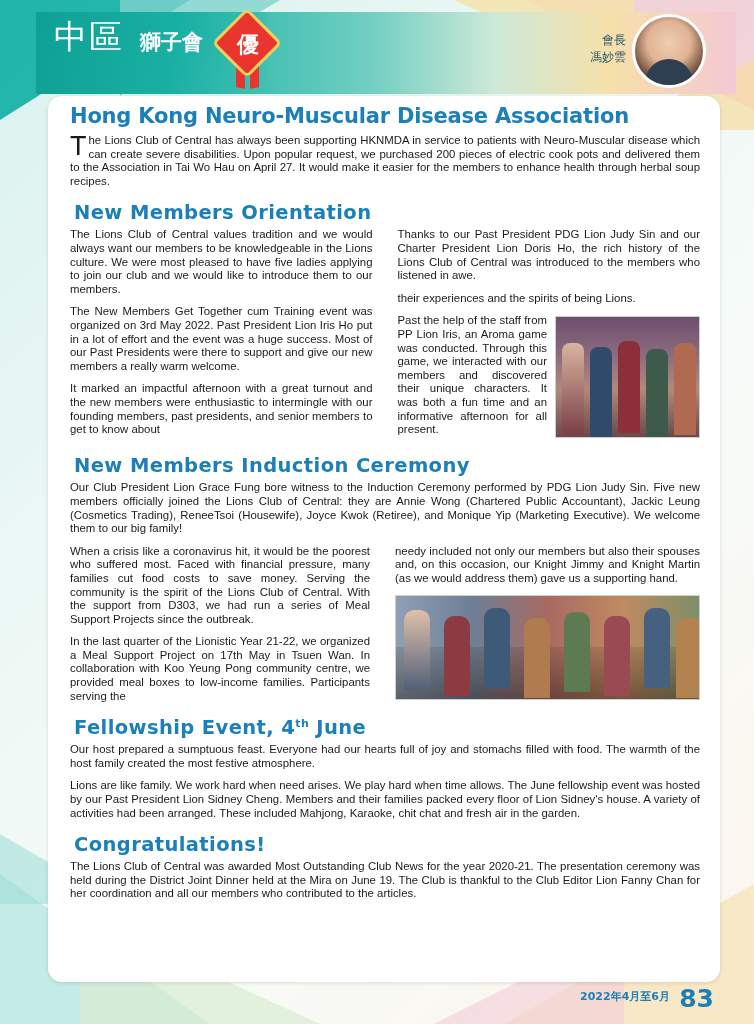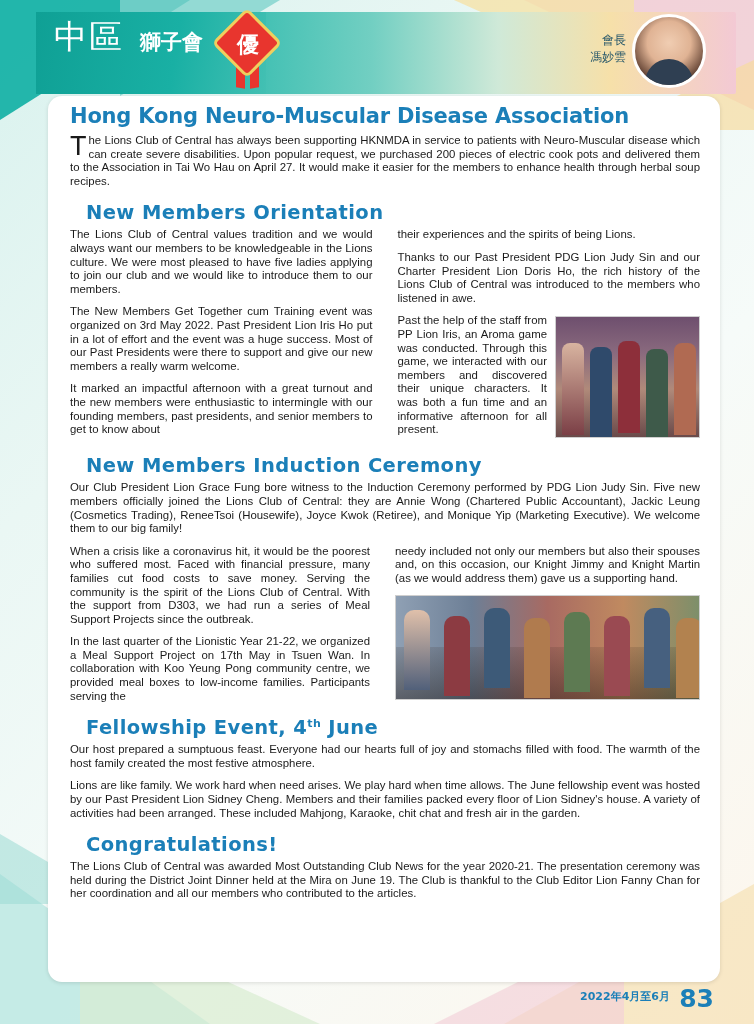--- a/index.html
+++ b/index.html
@@ -163,21 +163,21 @@
 
   h1.title {
     margin: 0 0 6px 0;
     color: #1b7fb8;
     font-size: 21px;
     letter-spacing: -0.2px;
     font-family: "DejaVu Sans", sans-serif;
     font-weight: bold;
   }
   h2.sect {
-    margin: 13px 0 4px 16px;
+    margin: 13px 0 4px 4px;
     color: #1b7fb8;
     font-size: 19.5px;
     letter-spacing: 0.4px;
     font-family: "DejaVu Sans", sans-serif;
     font-weight: bold;
   }
   h2.sect sup { font-size: 11px; }
 
   p.body {
     margin: 0 0 9px 0;
@@ -306,22 +306,22 @@
       <p class="body dropcap">The Lions Club of Central has always been supporting HKNMDA in service to patients with Neuro-Muscular disease which can create severe disabilities. Upon popular request, we purchased 200 pieces of electric cook pots and delivered them to the Association in Tai Wo Hau on April 27.  It would make it easier for the members to enhance health through herbal soup recipes.</p>
 
       <h2 class="sect">New Members Orientation</h2>
       <div class="cols2">
         <div class="col">
           <p class="body">The Lions Club of Central values tradition and we would always want our members to be knowledgeable in the Lions culture. We were most pleased to have five ladies applying to join our club and we would like to introduce them to our members.</p>
           <p class="body">The New Members Get Together cum Training event was organized on 3rd May 2022. Past President Lion Iris Ho put in a lot of effort and the event was a huge success. Most of our Past Presidents were there to support and give our new members a really warm welcome.</p>
           <p class="body last">It marked an impactful afternoon with a great turnout and the new members were enthusiastic to intermingle with our founding members, past presidents, and senior members to get to know about</p>
         </div>
         <div class="col">
+          <p class="body">Thanks to our Past President PDG Lion Judy Sin and our Charter President Lion Doris Ho, the rich history of the Lions Club of Central was introduced to the members who listened in awe.</p>
           <p class="body">their experiences and the spirits of being Lions.</p>
-          <p class="body">Thanks to our Past President PDG Lion Judy Sin and our Charter President Lion Doris Ho, the rich history of the Lions Club of Central was introduced to the members who listened in awe.</p>
           <div class="photo photo-1"></div>
           <p class="body last">Past the help of the staff from PP Lion Iris, an Aroma game was conducted. Through this game, we interacted with our members and discovered their unique characters. It was both a fun time and an informative afternoon for all present.</p>
         </div>
       </div>
 
       <h2 class="sect">New Members Induction Ceremony</h2>
       <p class="body">Our Club President Lion Grace Fung bore witness to the Induction Ceremony performed by PDG Lion Judy Sin. Five new members officially joined the Lions Club of Central: they are Annie Wong (Chartered Public Accountant), Jackic Leung (Cosmetics Trading), ReneeTsoi (Housewife), Joyce Kwok (Retiree), and Monique Yip (Marketing Executive). We welcome them to our big family!</p>
 
       <div class="cols2">
         <div class="col">

